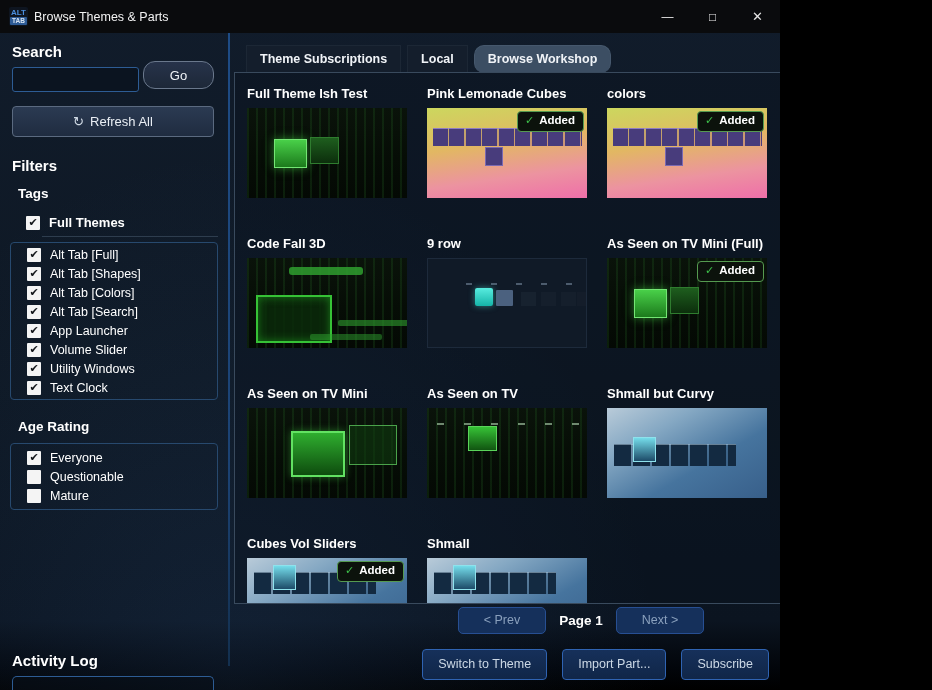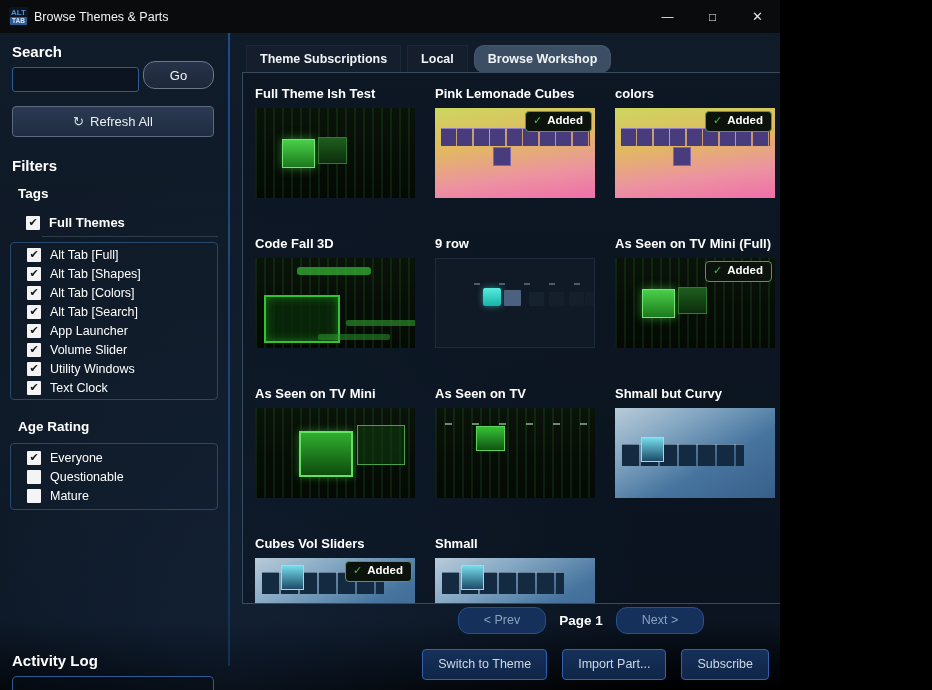--- a/index.html
+++ b/index.html
@@ -48,21 +48,21 @@
   #age-box { position:absolute; left:10px; top:410px; width:208px; height:67px; border:1px solid #27496e; border-radius:4px; padding:4px 0 0 16px; }
   #activity-heading { position:absolute; left:12px; bottom:21px; }
   #activity-box { position:absolute; left:12px; bottom:0; width:202px; height:14px; border:1px solid #2d5c94; border-bottom:none; border-radius:5px 5px 0 0; background:rgba(8,16,26,.4); }
 
   
   #main { position:absolute; top:33px; left:230px; right:0; bottom:0; }
   #tabbar { position:absolute; top:12px; left:16px; display:flex; gap:6px; }
   .tab { padding:6px 13px 7px; font-size:12.5px; font-weight:600; color:#f0f3f7; background:#141e2c; border:1px solid #1c2735; border-bottom:none; cursor:default; }
   .tab.active { background:#3c4e63; border-color:#46586d;border-radius:10px; }
 
-  #card-panel { position:absolute; top:39px; left:12px; width:678px; height:532px; border:1px solid #394a5d; background:rgba(10,18,29,.35); overflow:hidden; }
+  #card-panel { position:absolute; top:39px; left:4px; width:678px; height:532px; border:1px solid #394a5d; background:rgba(10,18,29,.35); overflow:hidden; }
   #card-grid { position:absolute; top:13px; left:12px; display:grid; grid-template-columns:repeat(3,180px); grid-auto-rows:150px; }
   .card { width:162px; cursor:default; }
   .card-title { color:#fff; font-size:13px; font-weight:bold; margin-bottom:7px; white-space:nowrap; }
   .thumb { position:relative; width:160px; height:90px; overflow:hidden; }
 
   
   .matrix-cube,.matrix-panels,.matrix-big,.matrix-small {
     background:
       repeating-linear-gradient(90deg, rgba(45,130,45,.18) 0 2px, transparent 2px 9px),
       linear-gradient(180deg,#0a130a 0%,#060d06 55%,#040904 100%);
@@ -114,21 +114,21 @@
   .added-badge .check-icon { color:#3ec24b; font-size:11px; font-weight:bold; line-height:1; }
   .added-badge .added-text { color:#fff; font-size:11.5px; font-weight:bold; line-height:1.2; }
 
   
   #scroll-track { position:absolute; top:3px; bottom:3px; right:9px; width:12px; }
   #scroll-thumb { position:absolute; top:3px; right:1px; width:9px; height:460px; border-radius:4.5px;
     background:linear-gradient(90deg,#17538f,#2272c4 45%,#17538f); }
 
   
   #pagination { position:absolute; top:574px; left:12px; width:678px; display:flex; align-items:center; justify-content:center; gap:13px; }
-  .page-btn { padding:5px 25px 6px; background:#15305b; border:1px solid #274f93; border-radius:11px; color:#8aa0bd; font-size:12.5px; }
+  .page-btn { padding:5px 25px 6px; background:#15305b; border:1px solid #274f93; border-radius:5px; color:#8aa0bd; font-size:12.5px; }
   #page-label { color:#fff; font-size:13.5px; font-weight:bold; }
 
   
   #footer-buttons { position:absolute; right:11px; bottom:10px; display:flex; gap:15px; }
   .footer-btn { padding:7px 15px 8px; background:linear-gradient(180deg,#16305a,#102648); border:1px solid #2f63b2; border-radius:4px; color:#ccd8e5; font-size:12.5px; }
 
   button { font-family:inherit; cursor:default; }
 </style>
 </head>
 <body>

